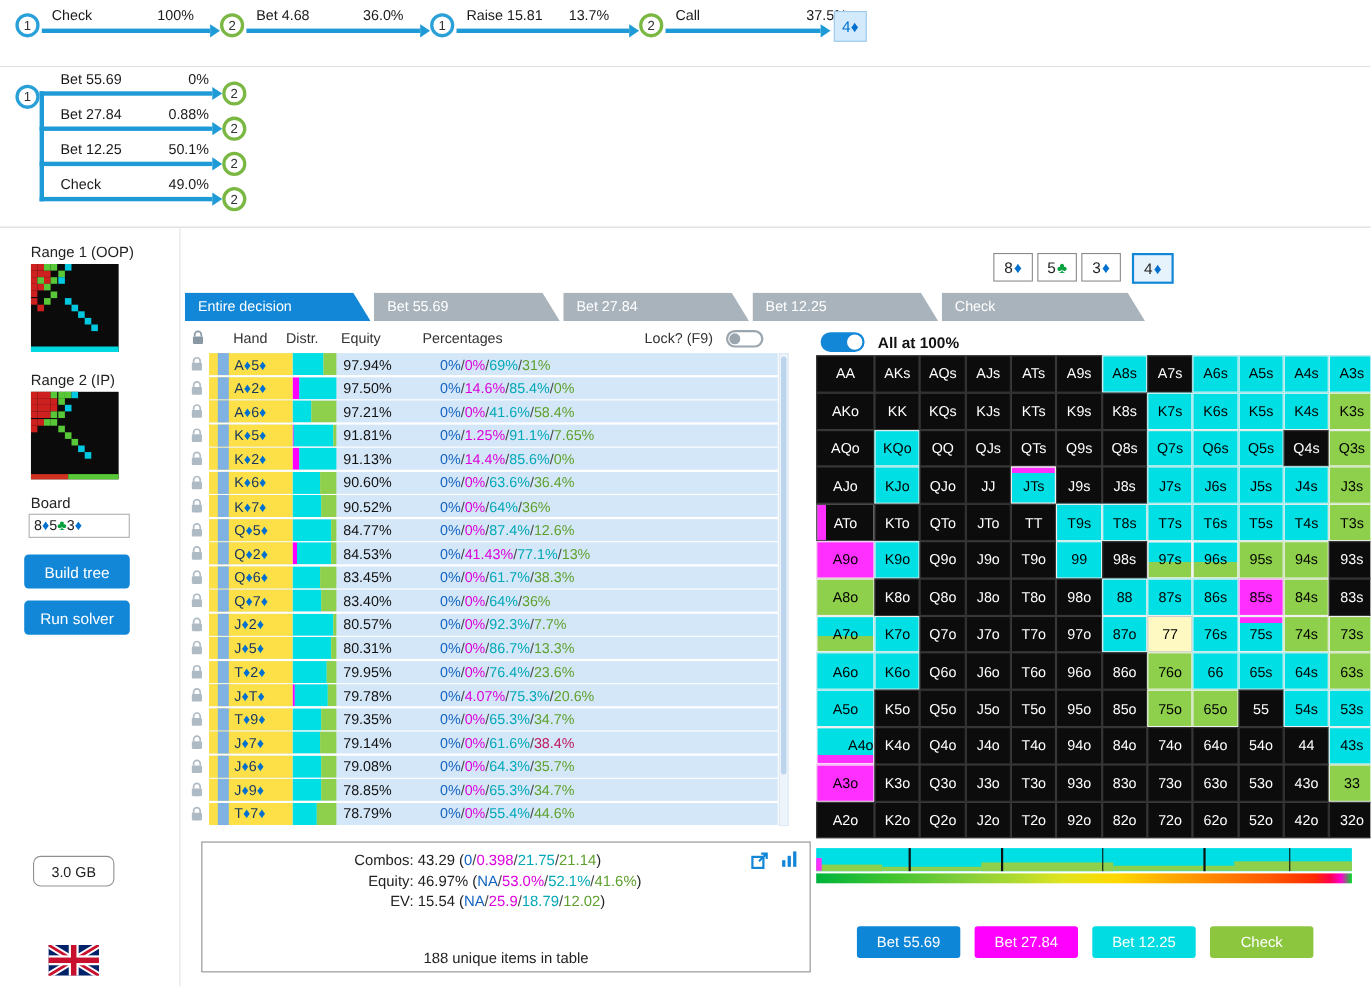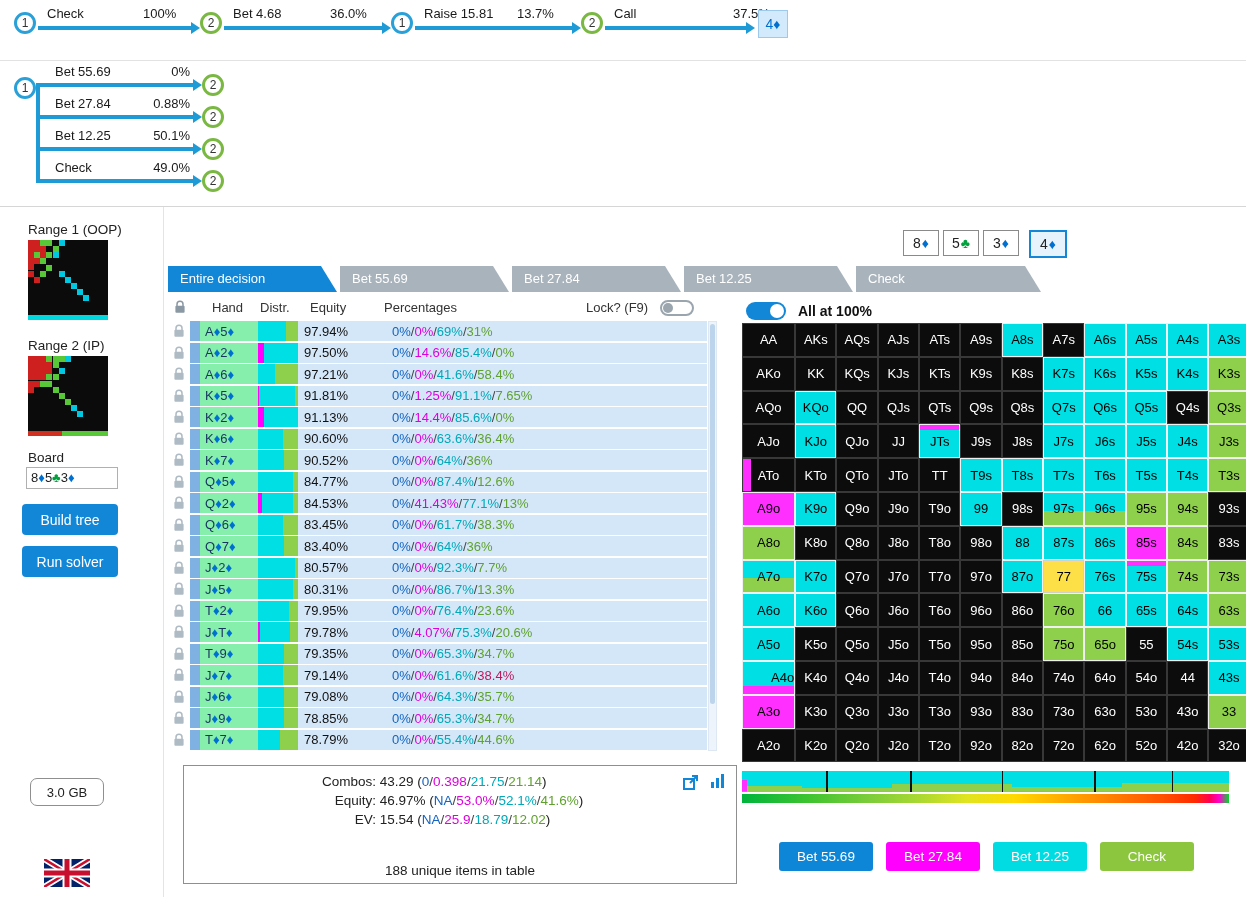--- a/index.html
+++ b/index.html
@@ -49,21 +49,21 @@
   .ghead span{position:absolute;top:2px;font-size:13px;color:#333;}
   .ghlock{left:6px;top:2px;}
   .toggleoff{position:absolute;left:492px;top:2px;width:34px;height:16px;border:2px solid #9aa5ae;border-radius:10px;background:#fff;box-sizing:border-box;}
   .toggleoff::before{content:"";position:absolute;left:1px;top:1px;width:10px;height:10px;border-radius:50%;background:#9aa5ae;}
 
   
   #hand-rows{position:absolute;left:168px;top:321px;width:550px;}
   .trow{position:relative;height:20px;margin-bottom:1.5px;display:flex;align-items:center;}
   .lockc{width:22px;display:flex;justify-content:center;}
   .tbar{display:flex;height:20px;width:517px;background:#d4e7f8;align-items:center;}
-  .hcell{display:flex;width:68px;height:100%;background:#86efac;align-items:center;}
+  .hcell{display:flex;width:68px;height:100%;background:#fde047;align-items:center;padding-left:8px;}
   .chip{width:10px;height:100%;background:#7fb2e2;}
   .hname{padding-left:5px;font-size:13px;color:#17365e;}
   .distr{width:40px;height:100%;display:flex;overflow:hidden;}
   .dseg{height:100%;}
   .eq{width:80px;padding-left:6px;font-size:13px;color:#111;}
   .pcts{padding-left:8px;font-size:13px;white-space:nowrap;}
   .sl{color:#444;}
   .vscroll{position:absolute;left:708px;top:321px;width:9px;height:430px;background:#eef4fb;border:1px solid #dde8f2;box-sizing:border-box;}
   .vthumb{position:absolute;left:1px;top:2px;width:5px;height:380px;background:#bcd5ec;border-radius:3px;}
 
@@ -82,21 +82,21 @@
   .toggleon{position:relative;width:40px;height:18px;border-radius:10px;background:#1287d8;}
   .toggleon::before{content:"";position:absolute;right:2px;top:2px;width:14px;height:14px;border-radius:50%;background:#fff;}
   .alllabel{font-size:14px;font-weight:600;color:#111;}
 
   #matrix{position:absolute;left:742px;top:323px;width:549px;display:grid;grid-template-columns:repeat(13,1fr);}
   .mcell{height:33.8px;display:flex;align-items:center;justify-content:center;font-size:13px;box-sizing:border-box;border:1px solid;}
   .mc-k{background:#0c0c0c;color:#fff;border-color:#383838;}
   .mc-c{background:#00dfe4;color:#000;border-color:#f0f0f0;}
   .mc-g{background:#8ed04c;color:#000;border-color:#f0f0f0;}
   .mc-m{background:#ff30ff;color:#000;border-color:#f0f0f0;}
-  .mc-w{background:#fde047;color:#000;border-color:#cfcfcf;}
+  .mc-w{background:#fef9c3;color:#000;border-color:#cfcfcf;}
   .mc-cm{background:linear-gradient(180deg,#ff30ff 0 5px,#00dfe4 5px);color:#000;border-color:#f0f0f0;}
   .mc-gm{background:linear-gradient(180deg,#ff30ff 0 5px,#8ed04c 5px);color:#000;border-color:#f0f0f0;}
   .mc-cg{background:linear-gradient(180deg,#00dfe4 0 55%,#8ed04c 55%);color:#000;border-color:#f0f0f0;}
   .mc-km{background:linear-gradient(90deg,#ff30ff 0 8px,#0c0c0c 8px);color:#fff;border-color:#383838;}
   .mc-cb{background:linear-gradient(180deg,#00dfe4 0 75%,#ff30ff 75%);color:#000;border-color:#f0f0f0;padding-left:28px;}
 
   .strategy-graph{position:absolute;left:742px;top:771px;width:487px;height:21px;
     background:
       linear-gradient(#101010,#101010) 84px 0/2px 100% no-repeat,
       linear-gradient(#101010,#101010) 168px 0/2px 100% no-repeat,

